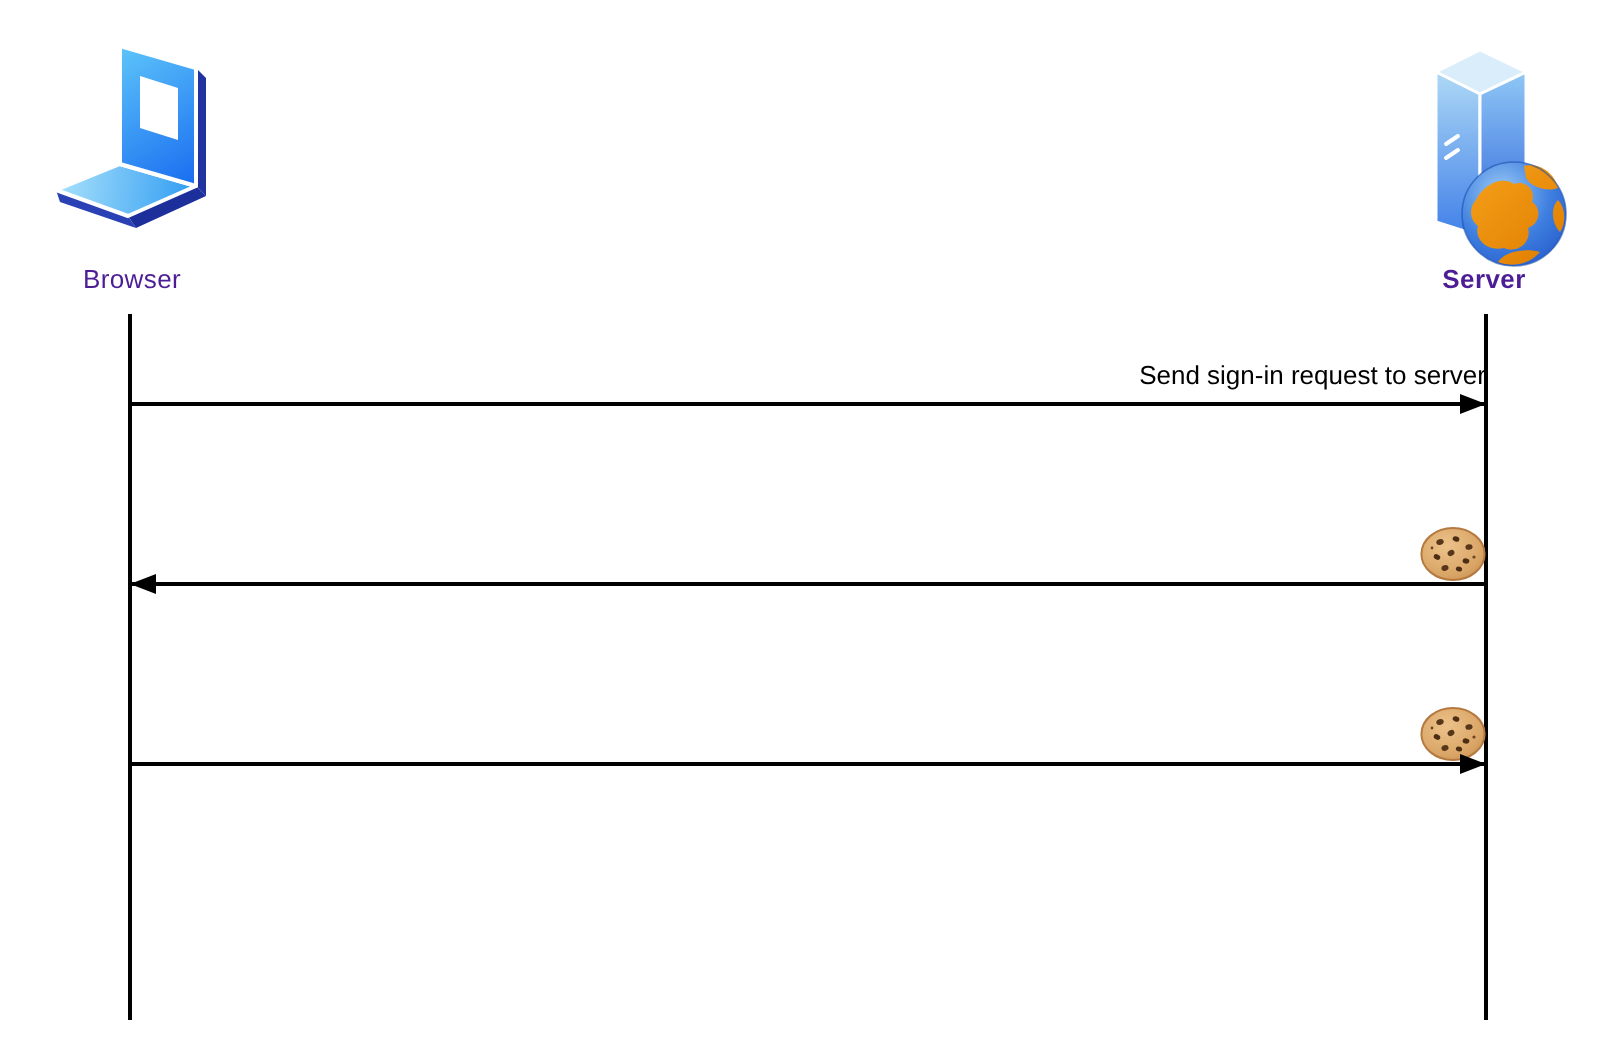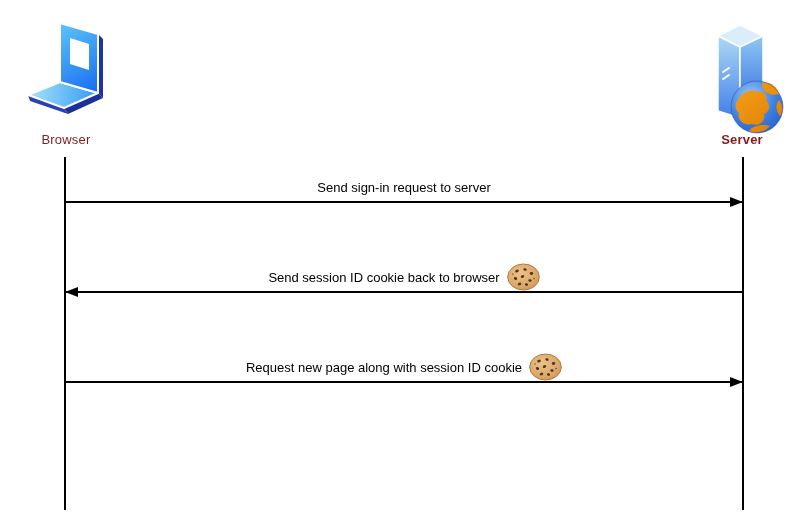--- a/index.html
+++ b/index.html
@@ -18,21 +18,21 @@
   }
   .icon { position: absolute; }
   #browser-icon { left: 28px; top: 22px; }
   #server-icon  { left: 713px; top: 22px; }
   .actor-label {
     position: absolute;
     top: 132px;
     width: 110px;
     text-align: center;
     font-size: 13px;
-    color: #7f1d1d;
+    color: #4c1d95;
     letter-spacing: 0.2px;
   }
   #browser-label { left: 11px; }
   #server-label  { left: 687px; font-weight: bold; }
   .lifeline {
     position: absolute;
     top: 157px;
     width: 2px;
     height: 353px;
     background: #000;
@@ -44,21 +44,21 @@
     left: 65px;
     width: 678px;
   }
   .m1 { top: 173px; }
   .m2 { top: 263px; }
   .m3 { top: 353px; }
   .m4 { top: 443px; }
   .msg-label {
     height: 28px;
     display: flex;
-    justify-content: center;
+    justify-content: flex-end;
     align-items: center;
     gap: 7px;
     font-size: 13px;
     color: #000;
     white-space: nowrap;
   }
   .arrow-line {
     position: relative;
     height: 2px;
     background: #000;
@@ -157,21 +157,20 @@
 
   <div class="message m1 right">
     <div class="msg-label">
       <span>Send sign-in request to server</span>
     </div>
     <div class="arrow-line"></div>
   </div>
 
   <div class="message m2 left">
     <div class="msg-label">
-      <span>Send session ID cookie back to browser</span>
       <svg class="cookie" width="33" height="28" viewBox="0 0 33 28">
         <defs>
           <radialGradient id="cookieGrad1" cx="0.4" cy="0.35" r="0.8">
             <stop offset="0" stop-color="#ecc28a"></stop>
             <stop offset="0.7" stop-color="#d9a566"></stop>
             <stop offset="1" stop-color="#c48c4e"></stop>
           </radialGradient>
         </defs>
         <ellipse cx="16.5" cy="14" rx="15.8" ry="13" fill="url(#cookieGrad1)" stroke="#b5793f" stroke-width="1"></ellipse>
         <ellipse cx="10" cy="8" rx="1.9" ry="1.4" fill="#58361a" transform="rotate(-20 10 8)"></ellipse>
@@ -184,21 +183,20 @@
         <ellipse cx="19.5" cy="21.5" rx="1.6" ry="1.2" fill="#4d2d13" transform="rotate(20 19.5 21.5)"></ellipse>
         <circle cx="27" cy="15.5" r="0.8" fill="#6b4423"></circle>
         <circle cx="6" cy="11" r="0.7" fill="#6b4423"></circle>
       </svg>
     </div>
     <div class="arrow-line"></div>
   </div>
 
   <div class="message m3 right">
     <div class="msg-label">
-      <span>Request new page along with session ID cookie</span>
       <svg class="cookie" width="33" height="28" viewBox="0 0 33 28">
         <defs>
           <radialGradient id="cookieGrad2" cx="0.4" cy="0.35" r="0.8">
             <stop offset="0" stop-color="#ecc28a"></stop>
             <stop offset="0.7" stop-color="#d9a566"></stop>
             <stop offset="1" stop-color="#c48c4e"></stop>
           </radialGradient>
         </defs>
         <ellipse cx="16.5" cy="14" rx="15.8" ry="13" fill="url(#cookieGrad2)" stroke="#b5793f" stroke-width="1"></ellipse>
         <ellipse cx="10" cy="8" rx="1.9" ry="1.4" fill="#58361a" transform="rotate(-20 10 8)"></ellipse>

